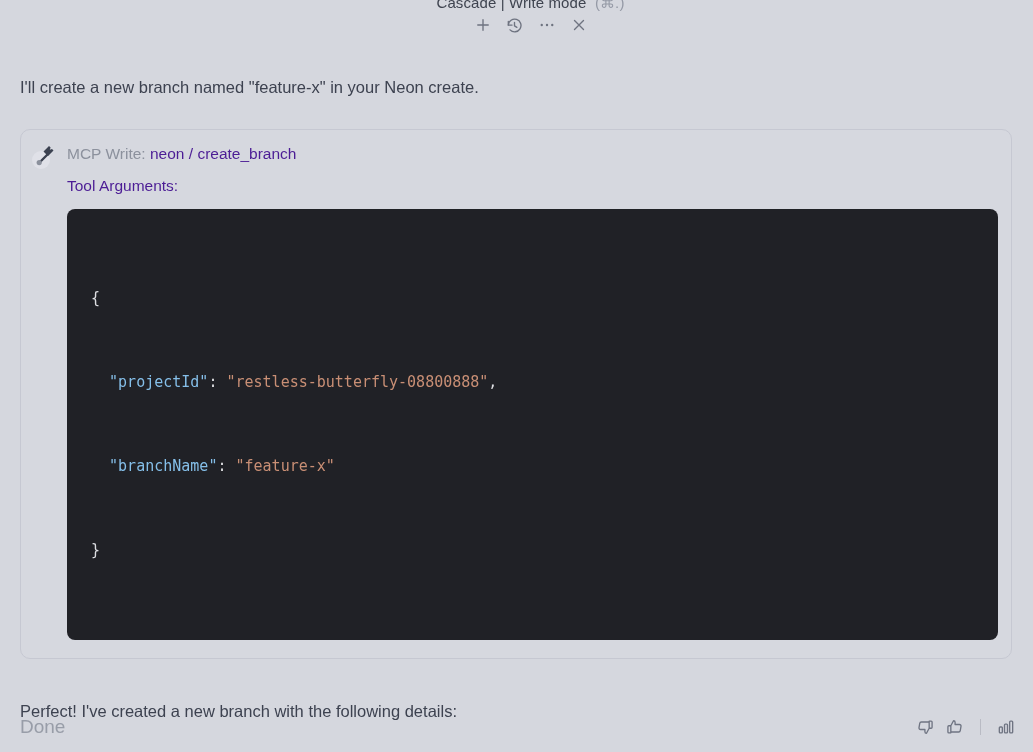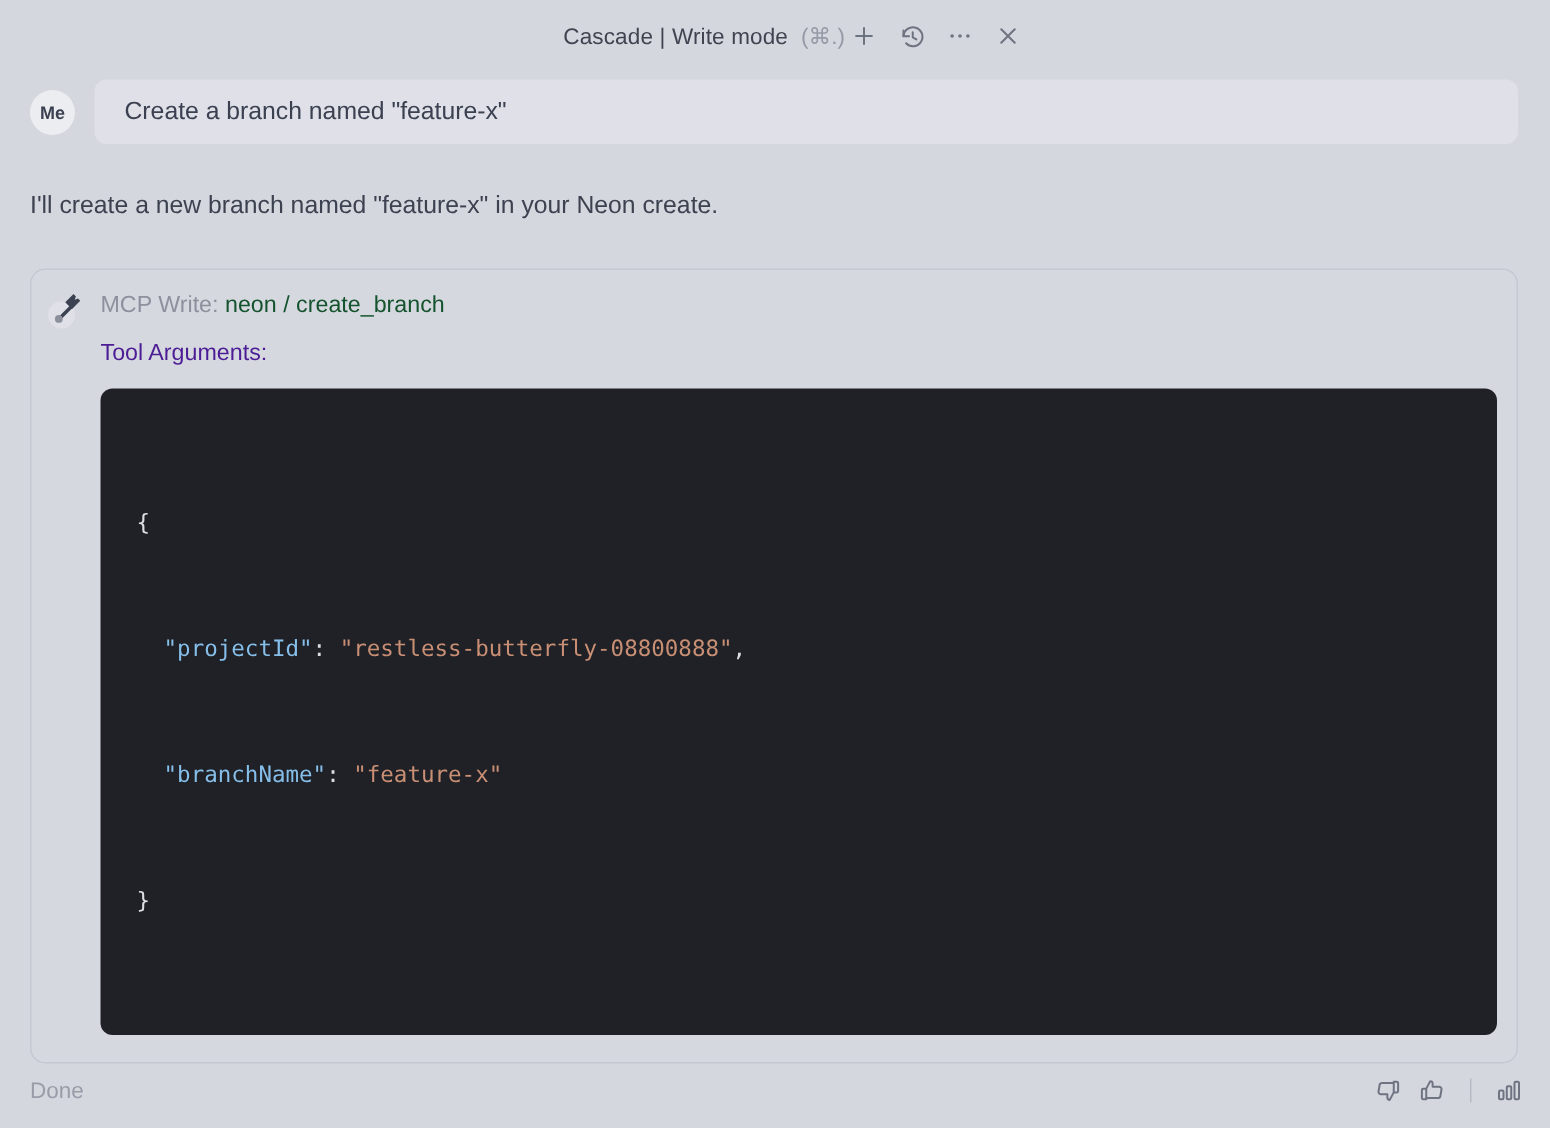--- a/index.html
+++ b/index.html
@@ -9,23 +9,24 @@
     background: #d5d7de;
     font-family: "Liberation Sans", sans-serif;
     color: #3d4250;
     overflow: hidden;
   }
 
   
   .header {
     display: flex;
     align-items: center;
-    justify-content: center;
+    justify-content: flex-end;
     padding: 10px 12px 0 40px;
     height: 38px;
+    flex-direction: column;
   }
   .header-title { font-size: 15px; color: #3f4450; letter-spacing: .1px; }
   .header-title .shortcut { color: #959aa6; }
   .header-actions { display: flex; align-items: center; gap: 6px; }
   .icon-btn {
     width: 26px; height: 26px;
     display: flex; align-items: center; justify-content: center;
     border: none; background: transparent; cursor: pointer;
     color: #6e7380; padding: 0;
   }
@@ -58,21 +59,21 @@
   .tool-card {
     position: relative;
     margin-top: 27px;
     border: 1px solid #c6c8d2;
     border-radius: 10px;
     padding: 11px 13px 18px 46px;
     background: #d6d8df;
   }
   .tool-icon { position: absolute; left: 8px; top: 10px; width: 32px; height: 32px; }
   .tool-head { font-size: 15.5px; color: #8c919d; padding-top: 4px; }
-  .tool-head .tool-name { color: #14532d; }
+  .tool-head .tool-name { color: #4c1d95; }
   .tool-args-label { font-size: 15.5px; color: #4c1d95; margin-top: 14px; }
 
   .code-block {
     margin-top: 14px;
     background: #202126;
     border-radius: 8px;
     padding: 19px 24px 20px 24px;
     font-family: "DejaVu Sans Mono", monospace;
     font-size: 15px;
     line-height: 28px;
@@ -86,21 +87,21 @@
 
   
   .result-heading { margin-top: 37px; }
 
   
   .footer {
     position: absolute;
     left: 20px; right: 14px; bottom: 12px;
     display: flex; align-items: center; justify-content: space-between;
   }
-  .status-text { font-size: 15px; color: #989da8; }
+  .status-text { font-size: 19px; color: #989da8; }
   .footer-actions { display: flex; align-items: center; gap: 4px; }
   .footer .icon-btn { color: #6f7482; }
   .v-divider { width: 1px; height: 16px; background: #b9bbc4; margin: 0 8px; }
 </style>
 </head>
 <body>
 
 <div class="header">
   <div class="header-title">
     <span>Cascade | Write mode</span>
@@ -137,26 +138,20 @@
         <svg width="18" height="18" viewBox="0 0 24 24" fill="none" stroke="currentColor" stroke-width="1.8" stroke-linecap="round">
             <path d="M6 6l12 12M18 6L6 18"></path>
           </svg>
       </span>
     </button>
   </div>
 </div>
 
 <div class="chat">
 
-  <div class="user-row">
-    <div class="avatar">Me</div>
-    <div class="user-bubble">
-      <span>Create a branch named "feature-x"</span>
-    </div>
-  </div>
 
   <p class="assistant-text intro">I'll create a new branch named "feature-x" in your Neon create.</p>
 
   <div class="tool-card">
     <span class="tool-icon">
       <svg width="32" height="32" viewBox="0 0 32 32">
         <circle cx="12" cy="20" r="9" fill="#e0e1e8"></circle>
         <path d="M10 23 L19 14" stroke="#3b4150" stroke-width="2.4" stroke-linecap="round" fill="none"></path>
         <circle cx="10.2" cy="22.6" r="2.6" fill="#8b909c"></circle>
         <path d="M14.5 11.5 L20 6 L21.6 7.6 L20.8 9.8 L23 9 L24.5 10.5 L19 16 Z" fill="#3b4150"></path>

